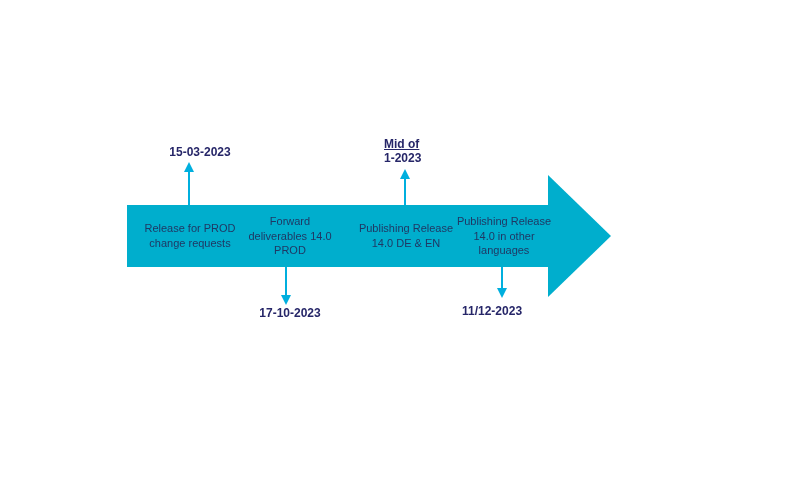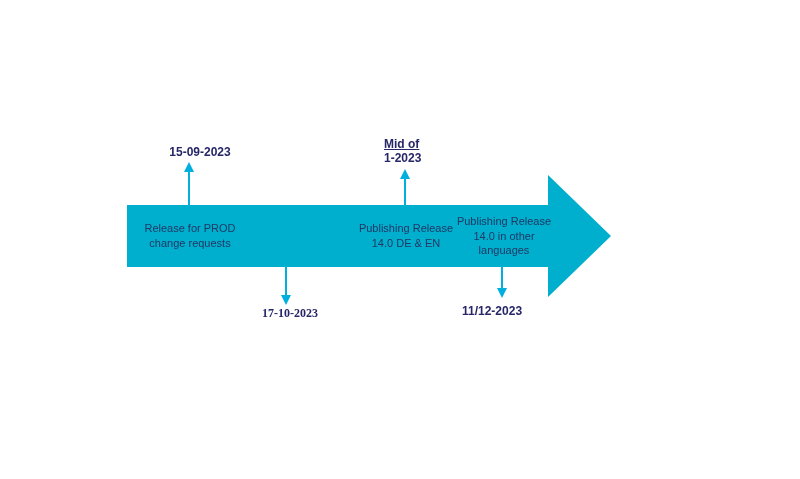--- a/index.html
+++ b/index.html
@@ -51,36 +51,41 @@
   .down1-head{ left:281px; top:295px; }
   .down2-stem{ left:501px; top:267px; height:21px; }
   .down2-head{ left:497px; top:288px; }
   
   .date {
     position:absolute;
     color: var(--date-text, #262668);
     font-size:12px; font-weight:700; line-height:1.2;
   }
   .date-m1 { left:160px; top:145px; width:80px; text-align:center; }
-  .date-m2 { left:250px; top:306px; width:80px; text-align:center;font-family:Liberation Serif, serif; }
+  .date-m2 { left:250px; top:306px; width:80px; text-align:center; }
   .date-m3 { left:384px; top:137px; text-align:left; }
   .date-m4 { left:462px; top:304px; width:82px; text-align:left; }
   .u { text-decoration:underline; }
 </style>
 </head>
 <body>
 
 <div class="canvas">
 
   <div class="arrow-body"></div>
   <div class="arrow-head"></div>
 
   <div class="body-label label-m1">
     <span>Release for PROD
 change requests</span>
+  </div>
+  <div class="body-label label-m2">
+    <span>Forward
+deliverables 14.0
+PROD</span>
   </div>
   <div class="body-label label-m3">
     <span>Publishing Release
 14.0 DE &amp; EN</span>
   </div>
   <div class="body-label label-m4">
     <span>Publishing Release
 14.0 in other
 languages</span>
   </div>
@@ -95,21 +100,21 @@
   </div>
   <div>
     <div class="stem down1-stem"></div>
     <div class="tri-down down1-head"></div>
   </div>
   <div>
     <div class="stem down2-stem"></div>
     <div class="tri-down down2-head"></div>
   </div>
 
-  <div class="date date-m1">15-09-2023</div>
+  <div class="date date-m1">15-03-2023</div>
   <div class="date date-m2">17-10-2023</div>
   <div class="date date-m3">
     <span class="u">Mid of</span><br>
     <span>1-2023</span>
   </div>
   <div class="date date-m4">11/12-2023</div>
 
 </div>
 
 </body></html>

